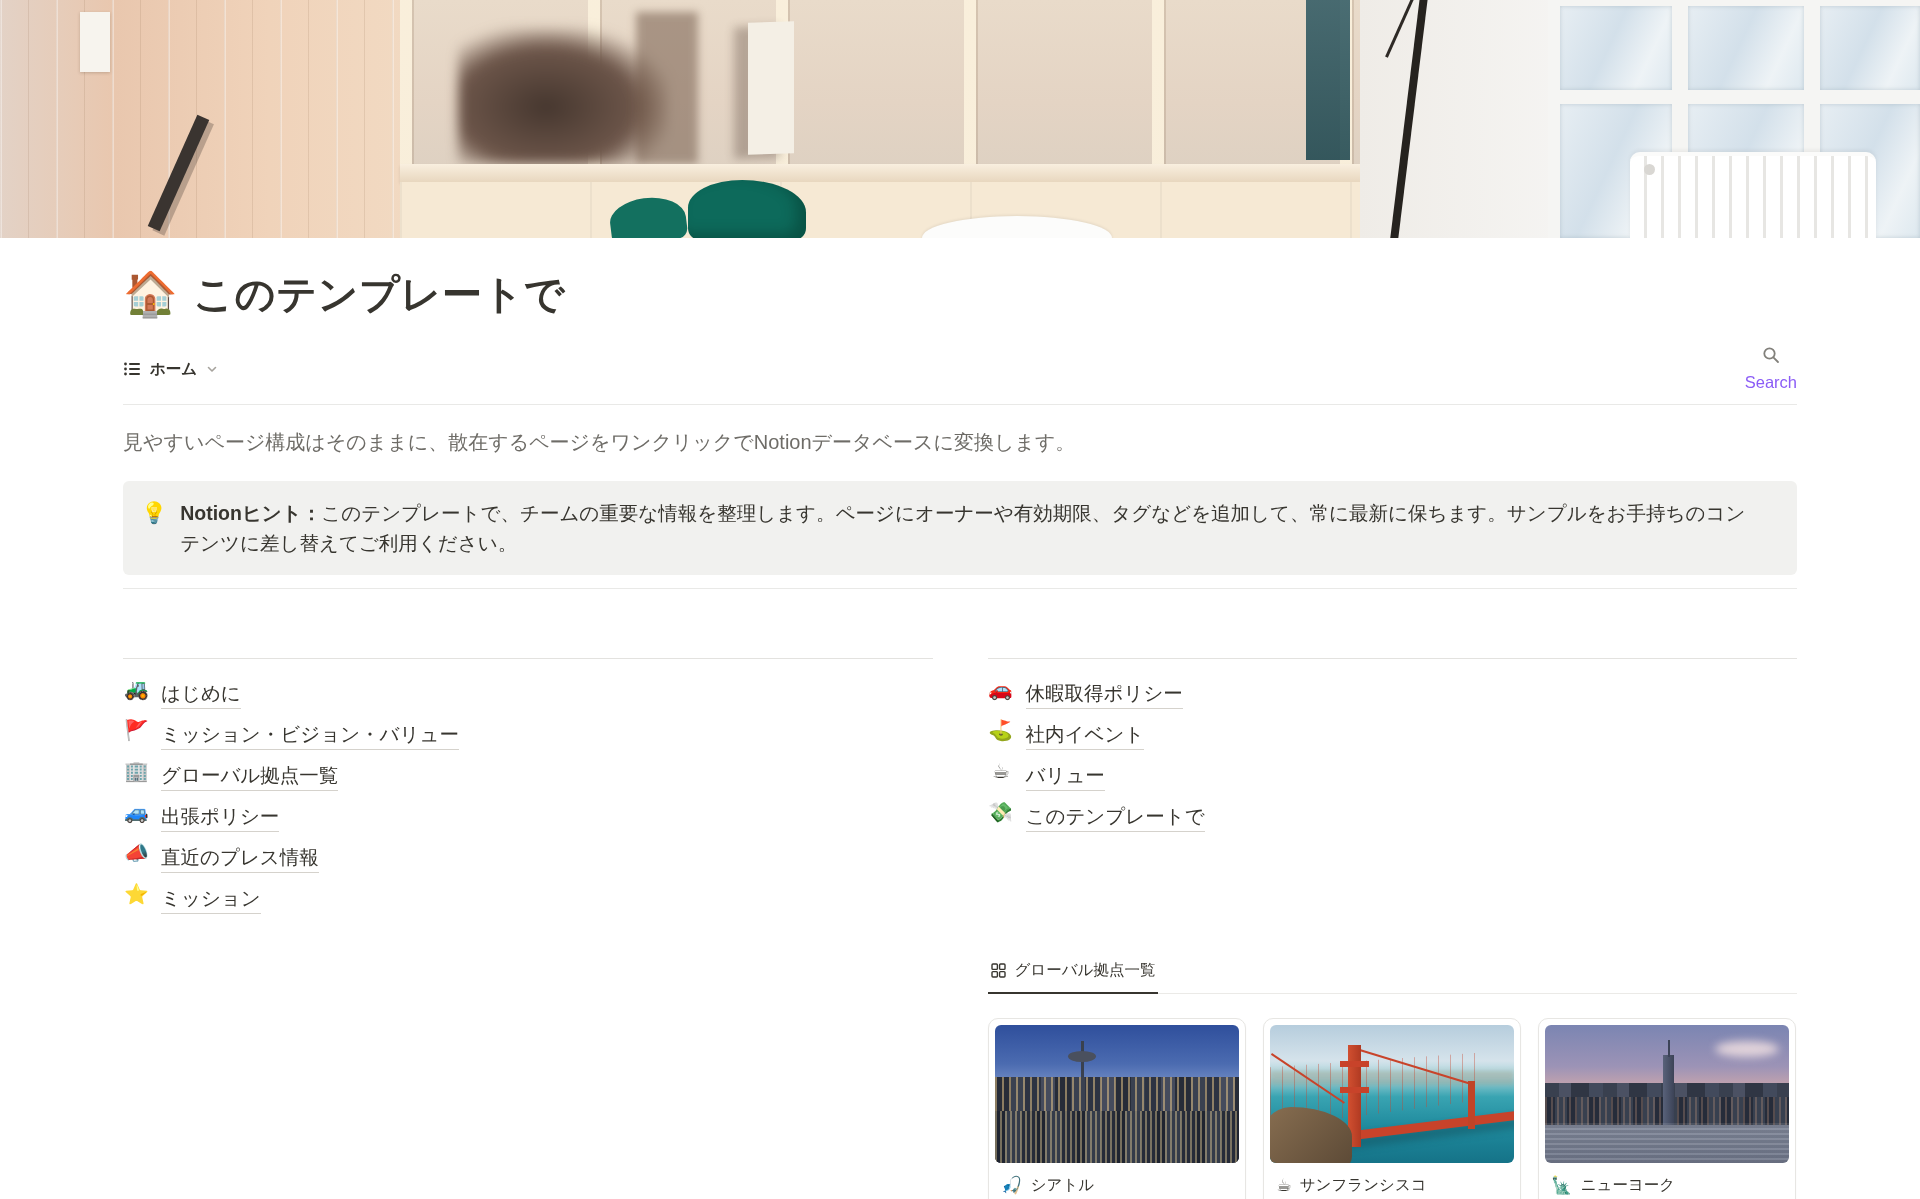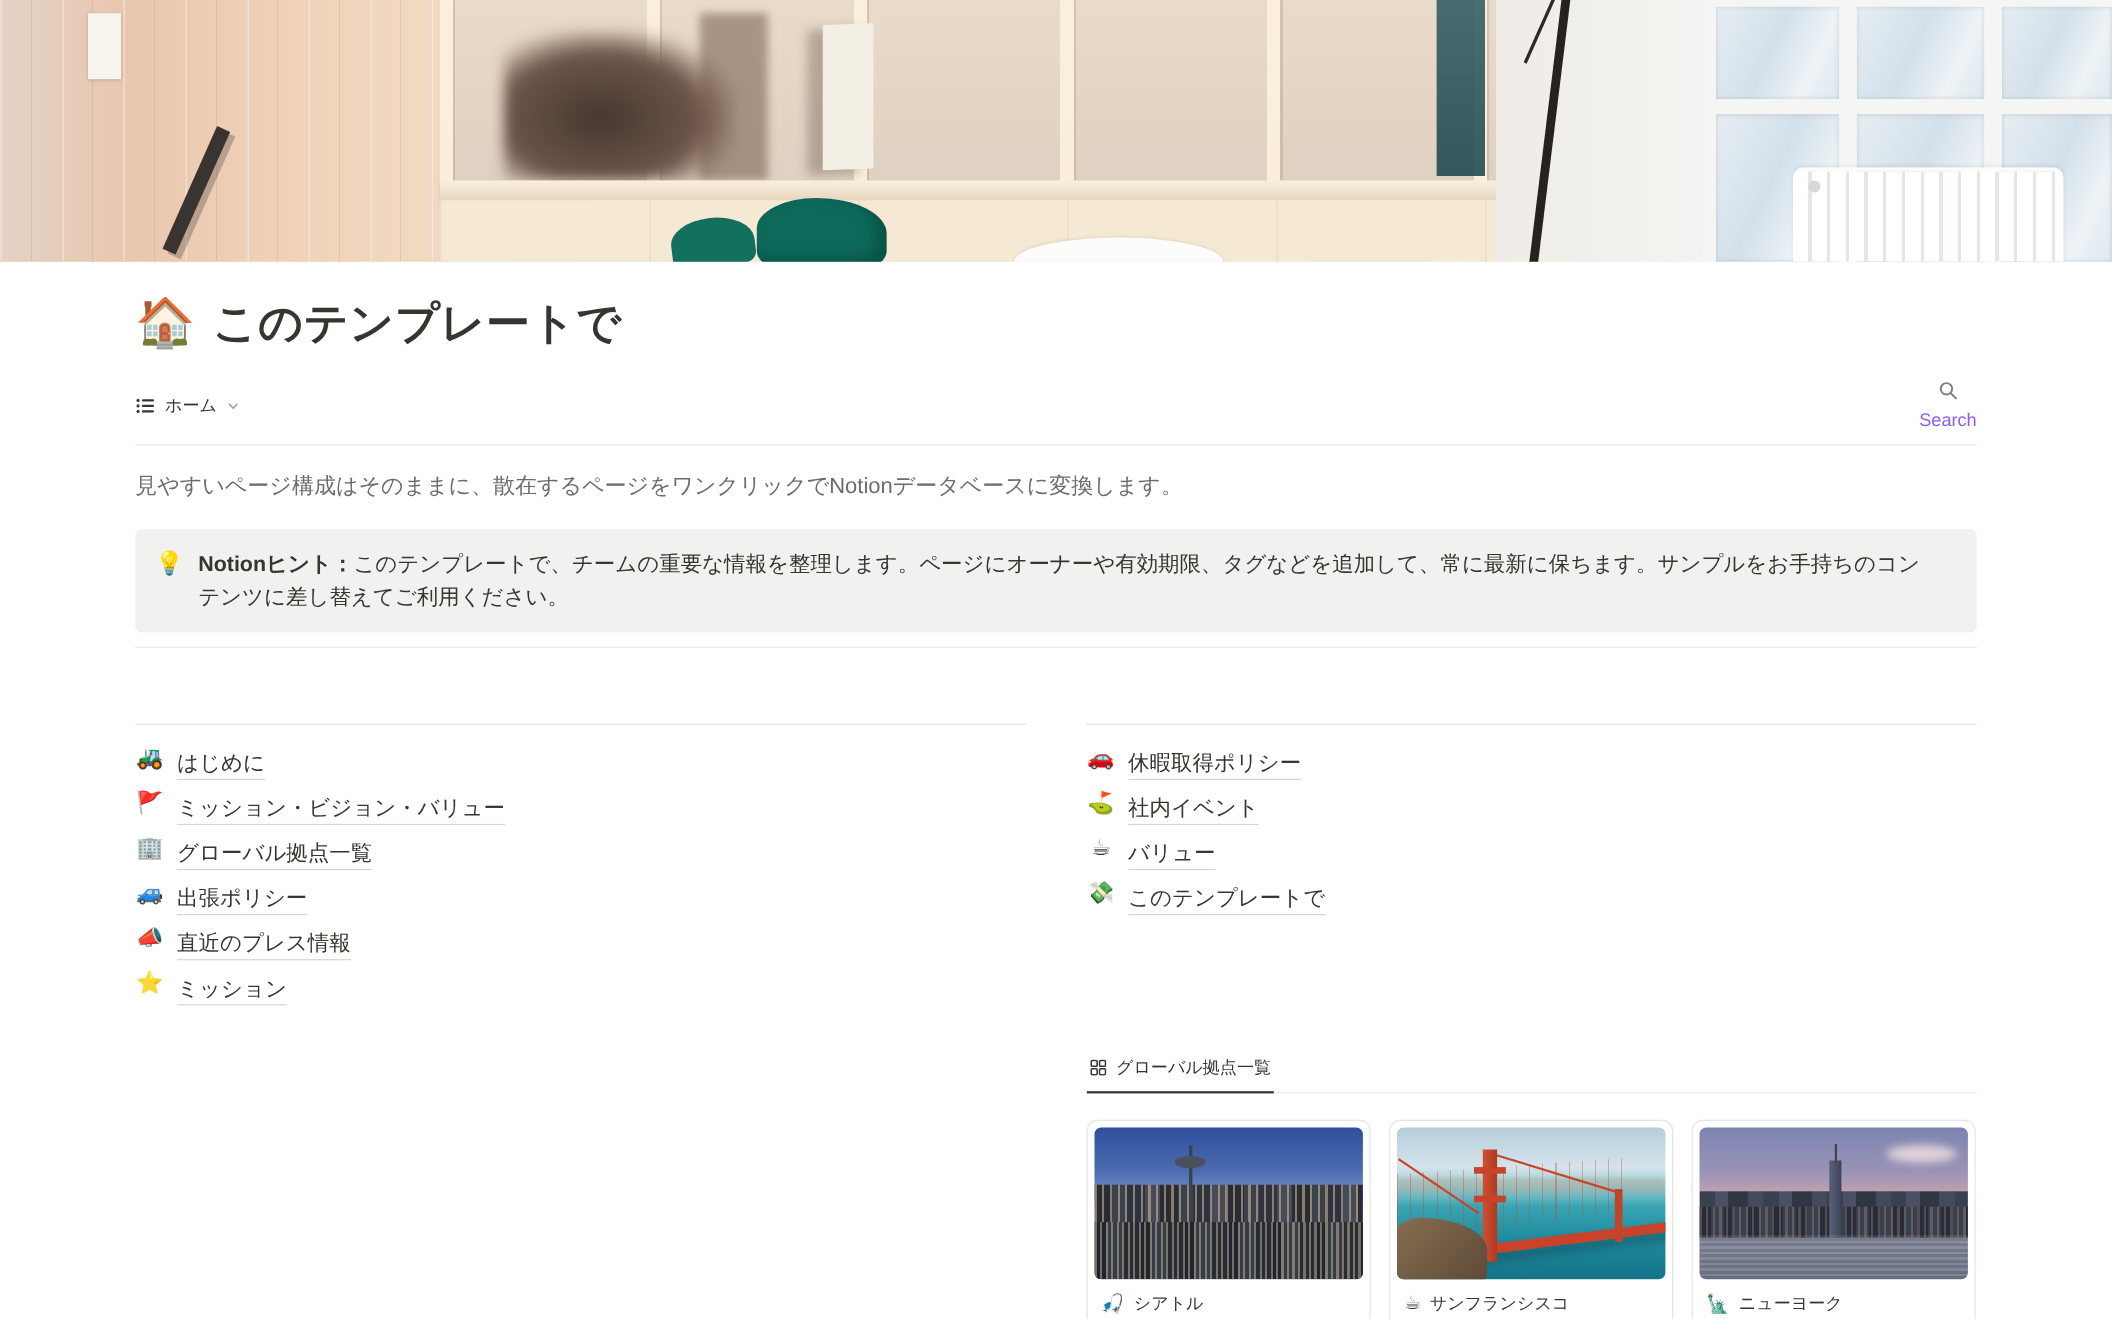--- a/index.html
+++ b/index.html
@@ -70,21 +70,21 @@
 
   
   .content { width:1674px; margin:0 123px; padding-top:30px; }
 
   .page-title { display:flex; align-items:center; gap:15px; font-size:40px; font-weight:700;
     line-height:52px; letter-spacing:.5px; }
   .page-title .emoji { font-size:44px; line-height:52px; }
 
   .tabbar { margin-top:26px; display:flex; justify-content:space-between; align-items:center;
     padding-bottom:12px; border-bottom:1px solid #e9e9e7; }
-  .view-tab { display:flex; align-items:center; gap:9px; font-size:15.5px; font-weight:400;
+  .view-tab { display:flex; align-items:center; gap:9px; font-size:15.5px; font-weight:700;
     color:#37352f; cursor:pointer; }
   .view-tab svg { display:block; }
   .search-btn { display:flex; align-items:center; gap:9px; font-size:16.5px; color:#8b5cf6; cursor:pointer;flex-direction:column; }
 
   .desc { margin-top:22px; font-size:20px; color:#6e6c67; line-height:30px; }
 
   .callout { margin-top:24px; background:#f1f1ef; border-radius:6px;
     padding:17px 40px 17px 18px; display:flex; gap:13px; }
   .callout .emoji { font-size:21px; line-height:30px; }
   .callout p { font-size:19.5px; line-height:30px; color:#37352f; }

